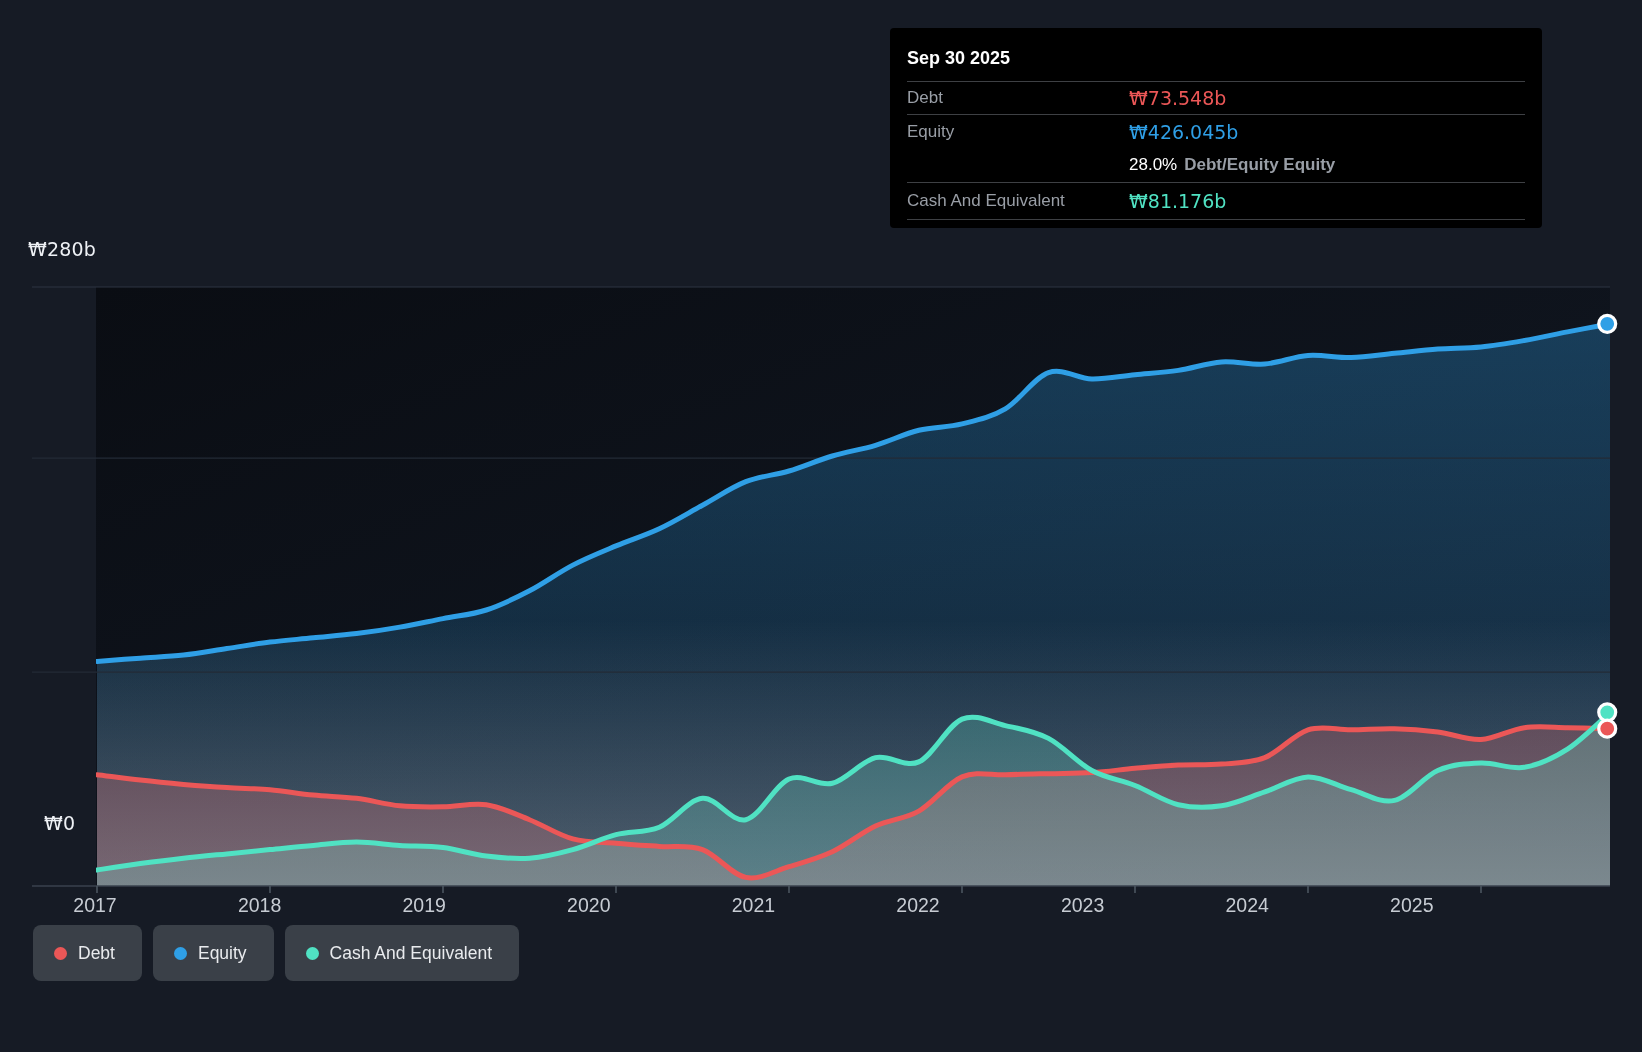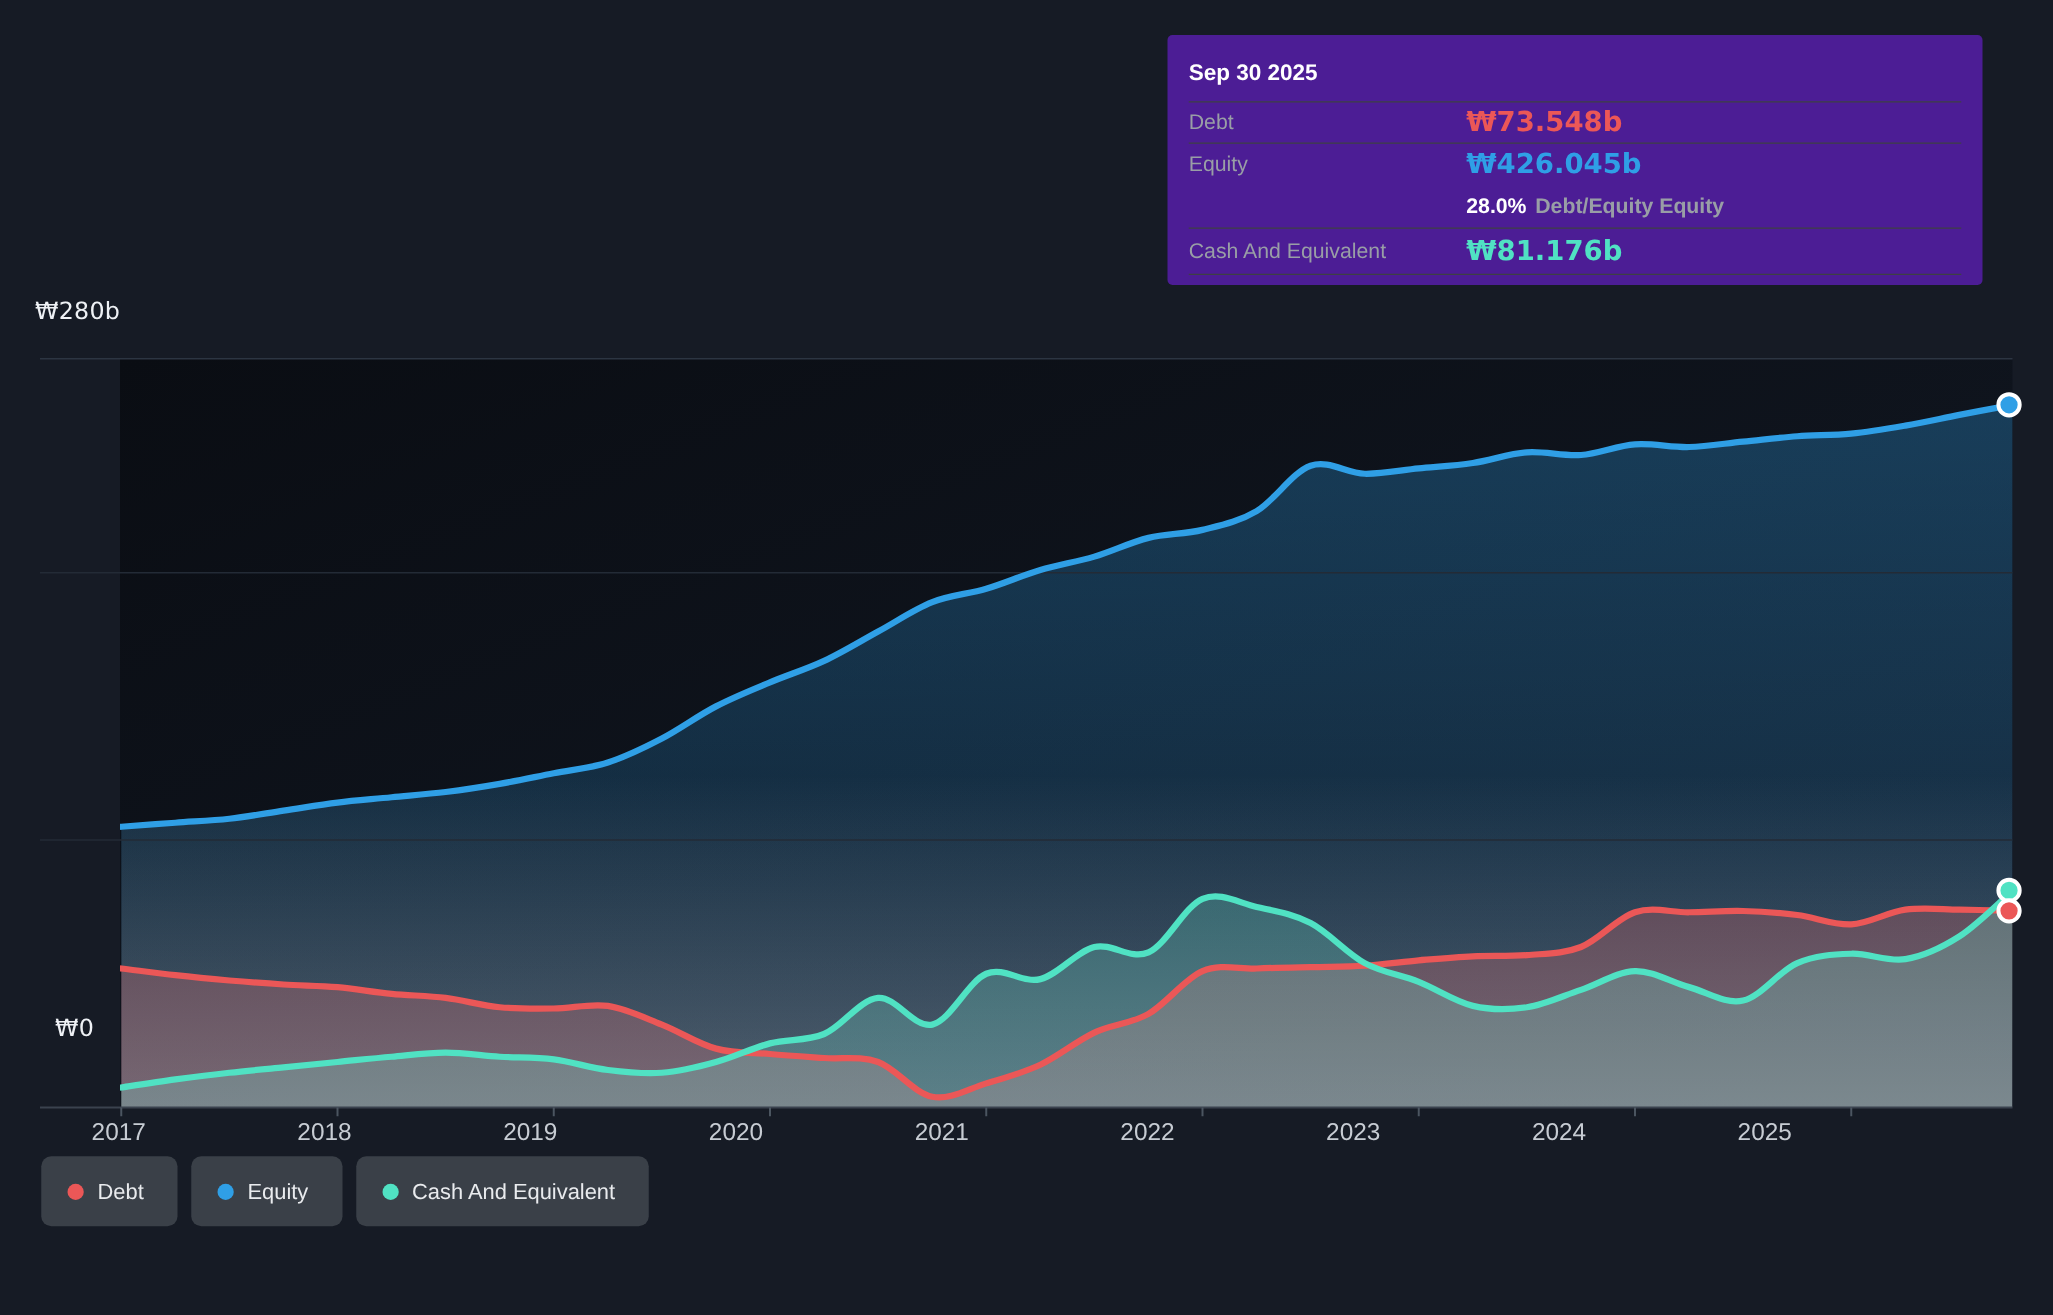--- a/index.html
+++ b/index.html
@@ -14,36 +14,35 @@
   .ylabel{
     position:absolute;color:#eef1f5;font-size:19px;letter-spacing:.2px;
     font-family:"DejaVu Sans","Liberation Sans",sans-serif;
   }
   #ylabel-top{left:28px;top:238px;}
   #ylabel-zero{left:44px;top:812px;}
 
   
   #tooltip{
     position:absolute;left:890px;top:28px;width:652px;height:200px;
-    background:#4c1d95;border-radius:4px;box-sizing:border-box;
+    background:#000000;border-radius:4px;box-sizing:border-box;
     padding:0 17px 8px 17px;
-    margin-left:44px;
   }
   .tt-title{
     height:53px;line-height:60px;color:#ffffff;font-weight:700;font-size:18px;
     border-bottom:1px solid #3e4044;
   }
   .tt-row{
     display:flex;align-items:center;font-size:17px;
     border-bottom:1px solid #3e4044;box-sizing:border-box;
   }
   .tt-row.noline{border-bottom:none;}
   .tt-label{color:#999ea6;width:222px;flex:none;}
-  .tt-value{font-weight:700;font-family:"DejaVu Sans","Liberation Sans",sans-serif;font-size:22px;}
-  .tt-ratio-val{color:#ffffff;font-weight:700;margin-right:7px;}
+  .tt-value{font-weight:400;font-family:"DejaVu Sans","Liberation Sans",sans-serif;font-size:19px;}
+  .tt-ratio-val{color:#ffffff;font-weight:400;margin-right:7px;}
   .tt-ratio-lbl{color:#999ea6;font-weight:700;}
 
   
   #legend{position:absolute;left:33px;top:925px;display:flex;gap:11px;}
   .chip{
     height:56px;display:flex;align-items:center;background:#3a4048;
     border-radius:8px;padding:0 27px 0 21px;color:#e9ebee;font-size:17.5px;
     cursor:pointer;
   }
   .dot{width:13px;height:13px;border-radius:50%;margin-right:11px;flex:none;}

